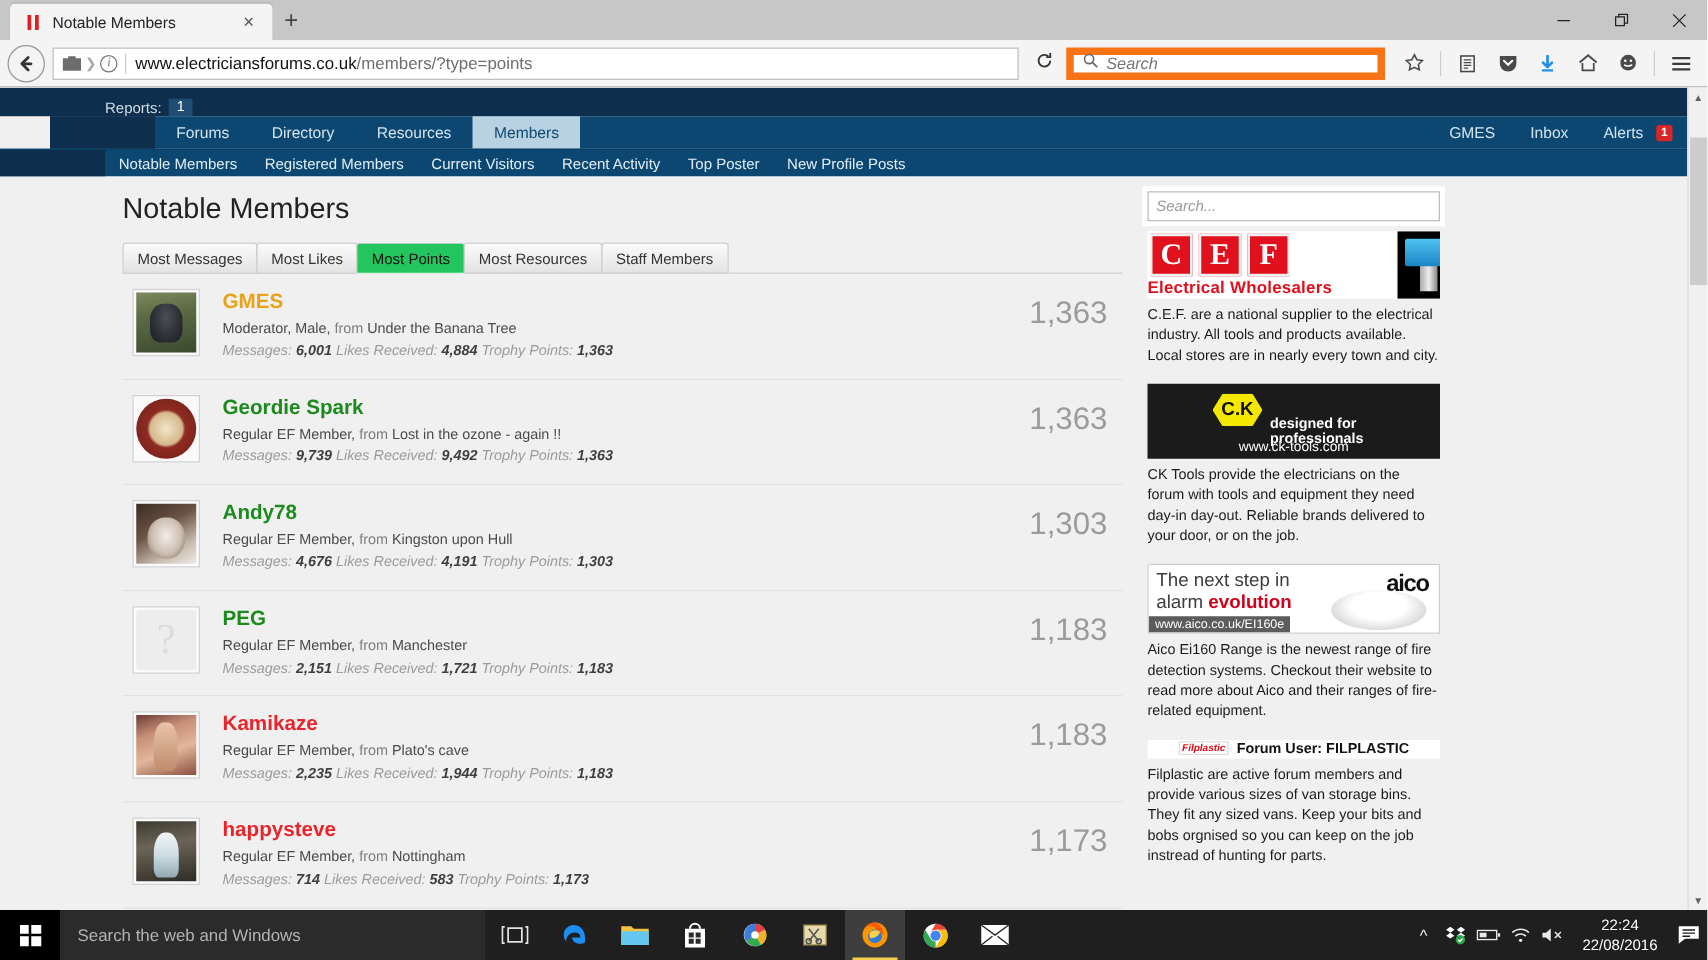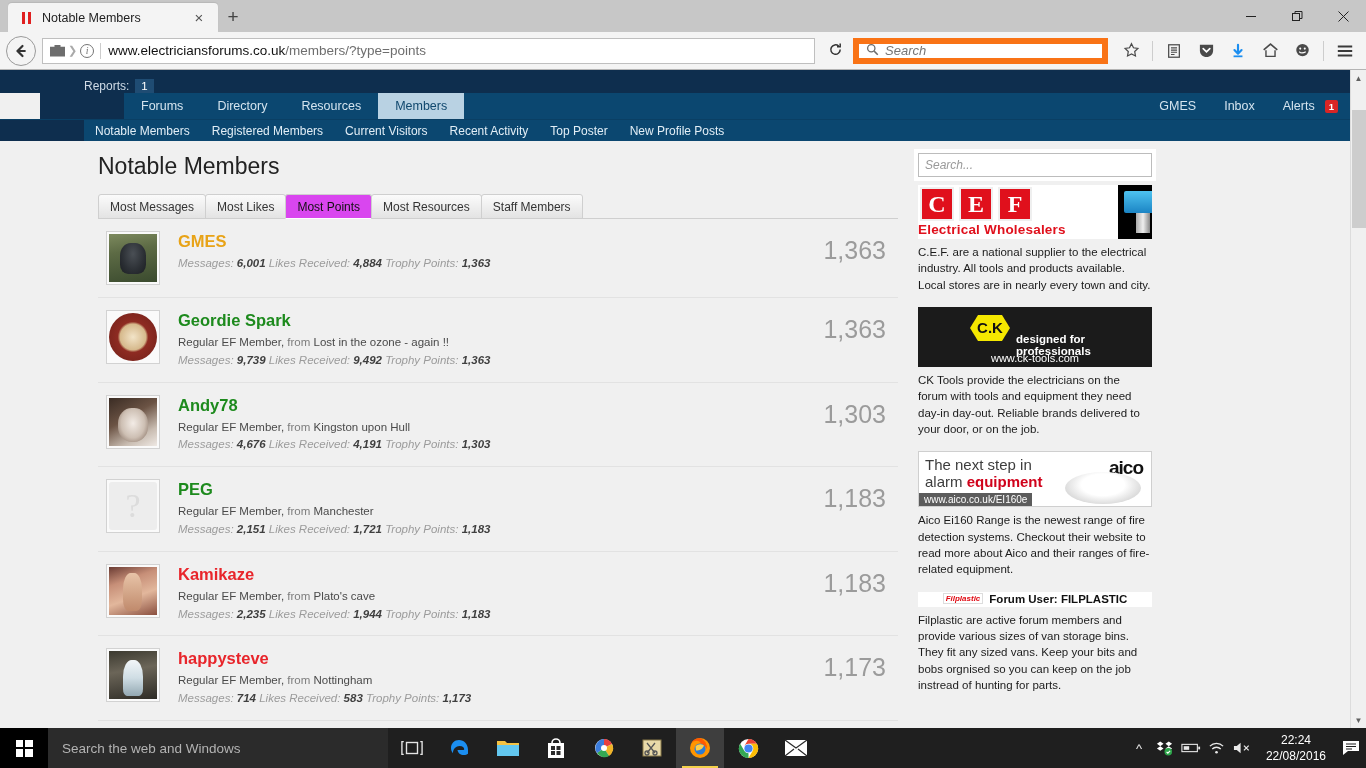--- a/index.html
+++ b/index.html
@@ -124,21 +124,21 @@
   .main-col { width: 910px; padding-left: 98px; }
   .page-title { font-size: 23px; color: #222; font-weight: normal; margin-bottom: 13px; }
 
   .tabs-row { display: flex; align-items: flex-end; border-bottom: 1px solid #cfcfcf;
               margin-right: 12px; }
   .mtab {
     font-size: 12px; color: #333; padding: 5px 11px 4px;
     background: linear-gradient(#fbfbfb,#e3e3e3); border: 1px solid #cfcfcf;
     border-radius: 3px 3px 0 0; margin-right: -1px; position: relative; bottom: -1px;
   }
-  .mtab.active { background: #d946ef; border-bottom-color: #fff; color: #111; }
+  .mtab.active { background: #22c55e; border-bottom-color: #fff; color: #111; }
 
   .member-list { margin-right: 12px; }
   .member-row {
     display: flex; align-items: flex-start; padding: 12px 6px 12px 8px;
     border-bottom: 1px solid #e2e2e2;
   }
   .avatar {
     width: 54px; height: 54px; border: 1px solid #d2d2d2; background: #fafafa;
     padding: 2px; flex: 0 0 auto; margin-right: 18px;
   }
@@ -424,20 +424,21 @@
           <div class="mtab">Staff Members</div>
         </div>
 
         <div class="member-list" id="member-list">
             <div class="member-row">
               <div class="avatar">
                 <div class="avatar-inner av-gmes"></div>
               </div>
               <div class="m-info">
                 <div class="m-name" style="color: rgb(232, 163, 23);">GMES</div>
+                <div class="m-meta"><span class="dark">Moderator,</span> <span class="dark">Male,</span> <span>from</span> <span class="dark">Under the Banana Tree</span></div>
                 <div class="m-stats"><span>Messages:</span> <b>6,001</b> <span>Likes Received:</span> <b>4,884</b> <span>Trophy Points:</span> <b>1,363</b></div>
               </div>
               <div class="m-points">1,363</div>
             </div>
             <div class="member-row">
               <div class="avatar">
                 <div class="avatar-inner av-geordie"></div>
               </div>
               <div class="m-info">
                 <div class="m-name" style="color: rgb(29, 138, 29);">Geordie Spark</div>
@@ -521,21 +522,21 @@
               </div>
             <div class="ck-tag">designed for professionals</div>
             <div class="ck-url">www.ck-tools.com</div>
           </div>
           <div class="ad-text">CK Tools provide the electricians on the forum with tools and equipment they need day-in day-out. Reliable brands delivered to your door, or on the job.</div>
         </div>
 
         <div class="ad-block">
           <div class="ad-banner aico">
             <div class="aico-l1">The next step in</div>
-            <div class="aico-l2"><span>alarm </span><b>equipment</b></div>
+            <div class="aico-l2"><span>alarm </span><b>evolution</b></div>
             <div class="aico-logo">aico</div>
             <div class="aico-disc"></div>
             <div class="aico-url">www.aico.co.uk/EI160e</div>
           </div>
           <div class="ad-text">Aico Ei160 Range is the newest range of fire detection systems. Checkout their website to read more about Aico and their ranges of fire-related equipment.</div>
         </div>
 
         <div class="ad-block">
           <div class="ad-banner">
             <div class="filp-bar">

